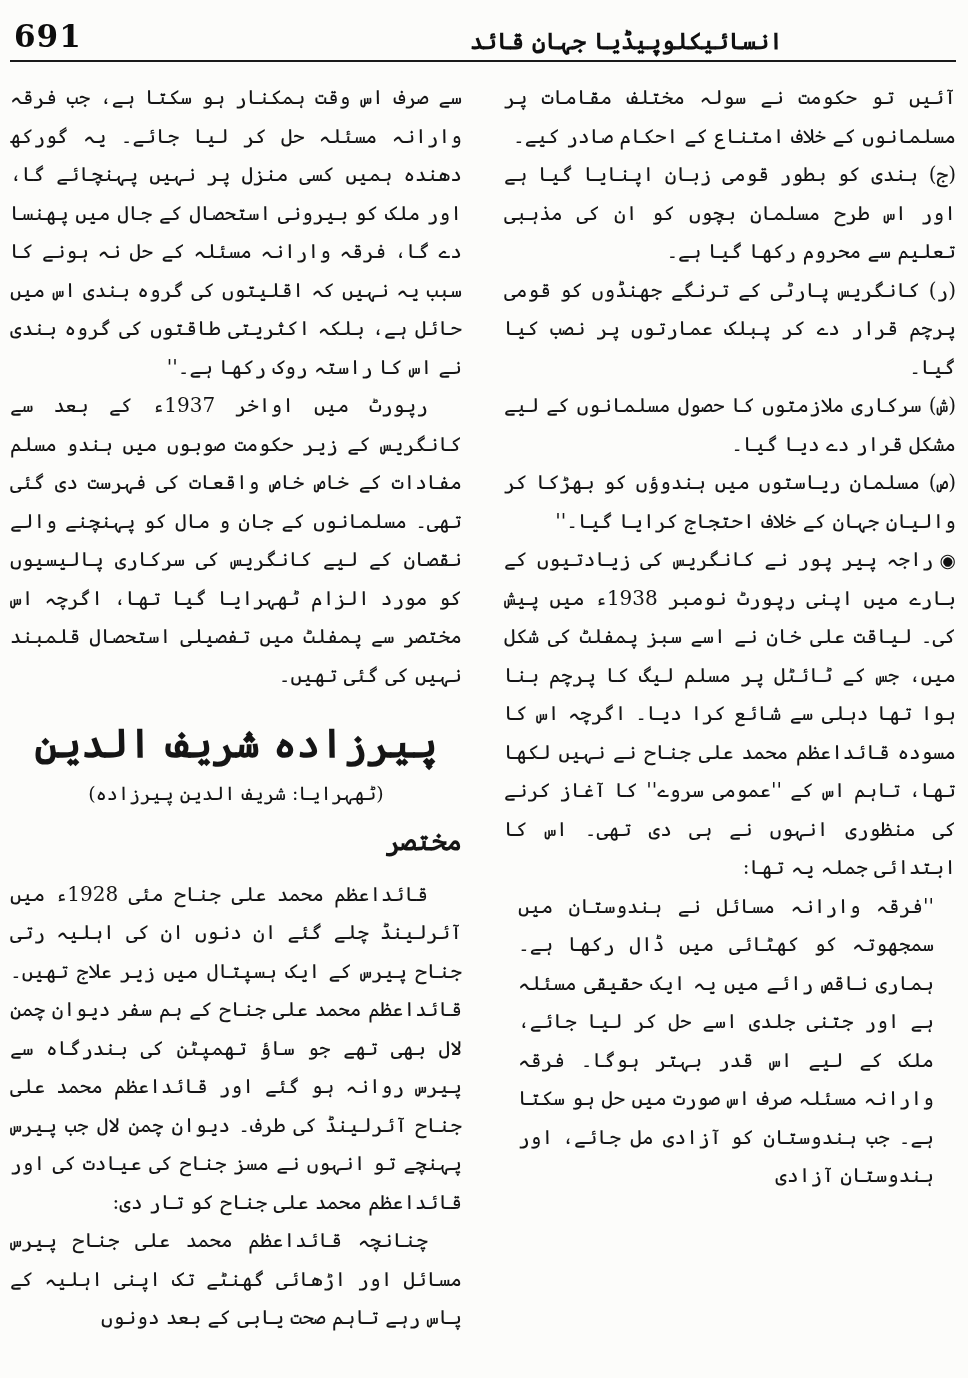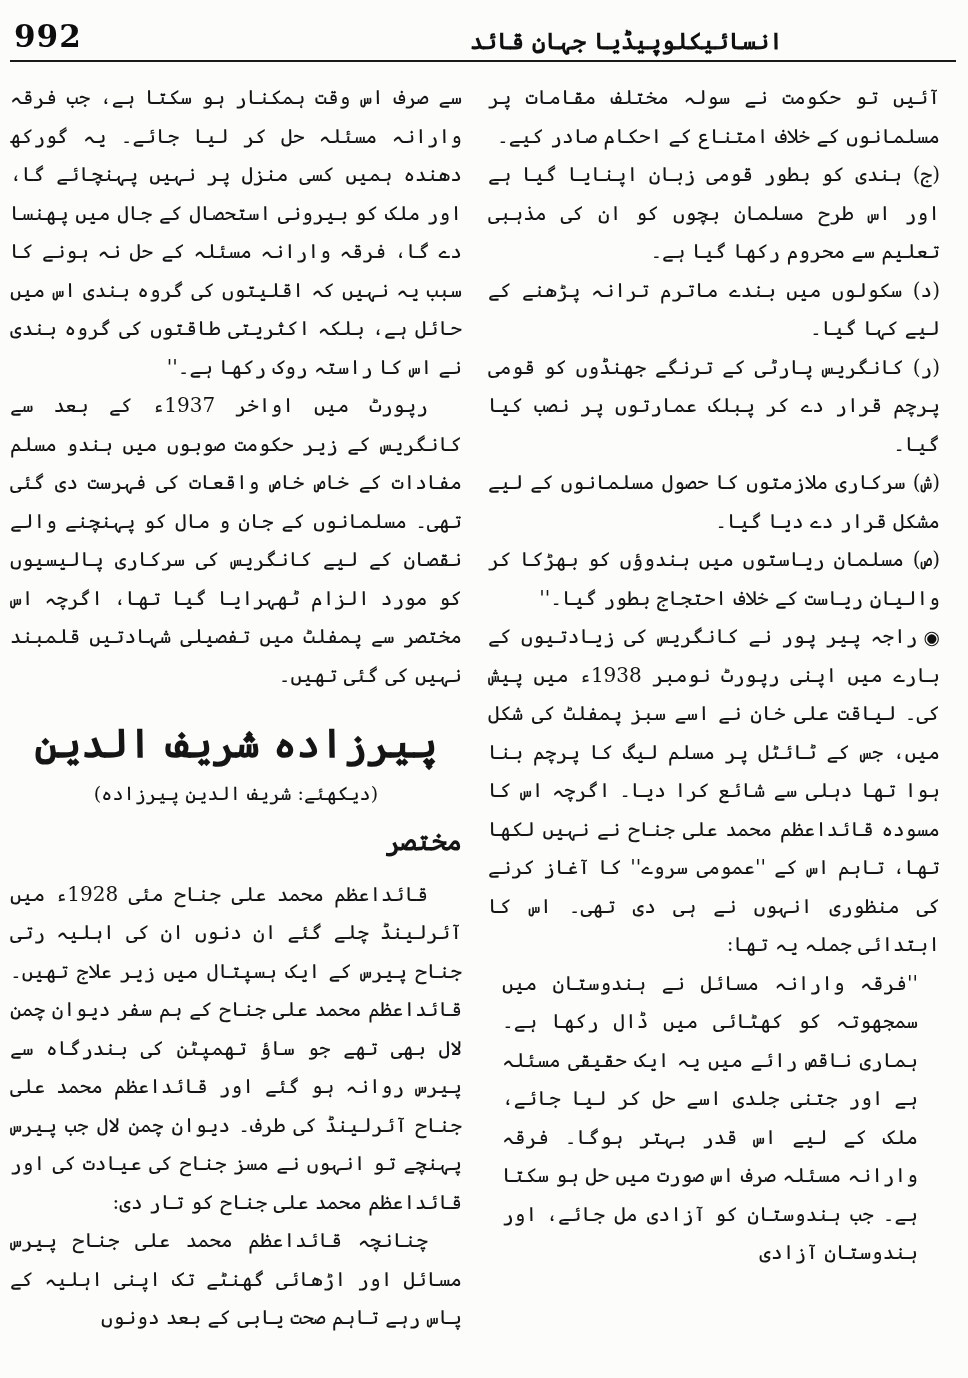--- a/index.html
+++ b/index.html
@@ -42,21 +42,21 @@
   }
   .header-rule {
     border: none;
     border-top: 2.5px solid #1a1a1a;
     margin-top: 6px;
   }
 
   
   .columns {
     display: flex;
-    gap: 26px;
+    gap: 42px;
     padding-top: 16px;
   }
   .col {
     width: 452px;
     direction: rtl;
     text-align: justify;
     font-size: 20px;
     line-height: 38.5px;
     color: #151515;
   }
@@ -103,48 +103,47 @@
   .telegram-line {
     text-indent: 56px;
   }
 </style>
 </head>
 <body>
 
 <div class="page">
 
   <header class="header-row">
-    <div class="page-number">992</div>
+    <div class="page-number">691</div>
     <div class="book-title">انسائیکلوپیڈیا جہانِ قائد</div>
   </header>
 
   <hr class="header-rule">
 
   <main class="columns">
 
     <section class="col">
       <p>سے صرف اس وقت ہمکنار ہو سکتا ہے، جب فرقہ وارانہ مسئلہ حل کر لیا جائے۔ یہ گورکھ دھندہ ہمیں کسی منزل پر نہیں پہنچائے گا، اور ملک کو بیرونی استحصال کے جال میں پھنسا دے گا، فرقہ وارانہ مسئلہ کے حل نہ ہونے کا سبب یہ نہیں کہ اقلیتوں کی گروہ بندی اس میں حائل ہے، بلکہ اکثریتی طاقتوں کی گروہ بندی نے اس کا راستہ روک رکھا ہے۔''</p>
-      <p class="indent">رپورٹ میں اواخر 1937ء کے بعد سے کانگریس کے زیر حکومت صوبوں میں ہندو مسلم مفادات کے خاص خاص واقعات کی فہرست دی گئی تھی۔ مسلمانوں کے جان و مال کو پہنچنے والے نقصان کے لیے کانگریس کی سرکاری پالیسیوں کو مورد الزام ٹھہرایا گیا تھا، اگرچہ اس مختصر سے پمفلٹ میں تفصیلی شہادتیں قلمبند نہیں کی گئی تھیں۔</p>
+      <p class="indent">رپورٹ میں اواخر 1937ء کے بعد سے کانگریس کے زیر حکومت صوبوں میں ہندو مسلم مفادات کے خاص خاص واقعات کی فہرست دی گئی تھی۔ مسلمانوں کے جان و مال کو پہنچنے والے نقصان کے لیے کانگریس کی سرکاری پالیسیوں کو مورد الزام ٹھہرایا گیا تھا، اگرچہ اس مختصر سے پمفلٹ میں تفصیلی استحصال قلمبند نہیں کی گئی تھیں۔</p>
 
       <h2 class="heading-large">پیرزادہ شریف الدین</h2>
-      <p class="cross-ref">(دیکھئے: شریف الدین پیرزادہ)</p>
+      <p class="cross-ref">(ٹھہرایا: شریف الدین پیرزادہ)</p>
 
       <h3 class="heading-medium">مختصر</h3>
       <p class="indent">قائداعظم محمد علی جناح مئی 1928ء میں آئرلینڈ چلے گئے ان دنوں ان کی اہلیہ رتی جناح پیرس کے ایک ہسپتال میں زیر علاج تھیں۔ قائداعظم محمد علی جناح کے ہم سفر دیوان چمن لال بھی تھے جو ساؤ تھمپٹن کی بندرگاہ سے پیرس روانہ ہو گئے اور قائداعظم محمد علی جناح آئرلینڈ کی طرف۔ دیوان چمن لال جب پیرس پہنچے تو انہوں نے مسز جناح کی عیادت کی اور قائداعظم محمد علی جناح کو تار دی:</p>
       <p class="indent">چنانچہ قائداعظم محمد علی جناح پیرس مسائل اور اڑھائی گھنٹے تک اپنی اہلیہ کے پاس رہے تاہم صحت یابی کے بعد دونوں</p>
     </section>
 
     <section class="col">
       <p>آئیں تو حکومت نے سولہ مختلف مقامات پر مسلمانوں کے خلاف امتناع کے احکام صادر کیے۔</p>
 
       <p class="list-item">(ج) ہندی کو بطور قومی زبان اپنایا گیا ہے اور اس طرح مسلمان بچوں کو ان کی مذہبی تعلیم سے محروم رکھا گیا ہے۔</p>
-      <p class="list-item">(د) سکولوں میں بندے ماترم ترانہ پڑھنے کے لیے کہا گیا۔</p>
       <p class="list-item">(ر) کانگریس پارٹی کے ترنگے جھنڈوں کو قومی پرچم قرار دے کر پبلک عمارتوں پر نصب کیا گیا۔</p>
       <p class="list-item">(ش) سرکاری ملازمتوں کا حصول مسلمانوں کے لیے مشکل قرار دے دیا گیا۔</p>
-      <p class="list-item">(ص) مسلمان ریاستوں میں ہندوؤں کو بھڑکا کر والیانِ ریاست کے خلاف احتجاج بطور گیا۔''</p>
+      <p class="list-item">(ص) مسلمان ریاستوں میں ہندوؤں کو بھڑکا کر والیانِ جہان کے خلاف احتجاج کرایا گیا۔''</p>
 
       <p>
         <span class="ornament">◉</span><span>راجہ پیر پور نے کانگریس کی زیادتیوں کے بارے میں اپنی رپورٹ نومبر 1938ء میں پیش کی۔ لیاقت علی خان نے اسے سبز پمفلٹ کی شکل میں، جس کے ٹائٹل پر مسلم لیگ کا پرچم بنا ہوا تھا دہلی سے شائع کرا دیا۔ اگرچہ اس کا مسودہ قائداعظم محمد علی جناح نے نہیں لکھا تھا، تاہم اس کے ''عمومی سروے'' کا آغاز کرنے کی منظوری انہوں نے ہی دی تھی۔ اس کا ابتدائی جملہ یہ تھا:</span>
       </p>
 
       <p class="quote-block">''فرقہ وارانہ مسائل نے ہندوستان میں سمجھوتہ کو کھٹائی میں ڈال رکھا ہے۔ ہماری ناقص رائے میں یہ ایک حقیقی مسئلہ ہے اور جتنی جلدی اسے حل کر لیا جائے، ملک کے لیے اس قدر بہتر ہوگا۔ فرقہ وارانہ مسئلہ صرف اس صورت میں حل ہو سکتا ہے۔ جب ہندوستان کو آزادی مل جائے، اور ہندوستان آزادی</p>
     </section>
 
   </main>
 </div>

